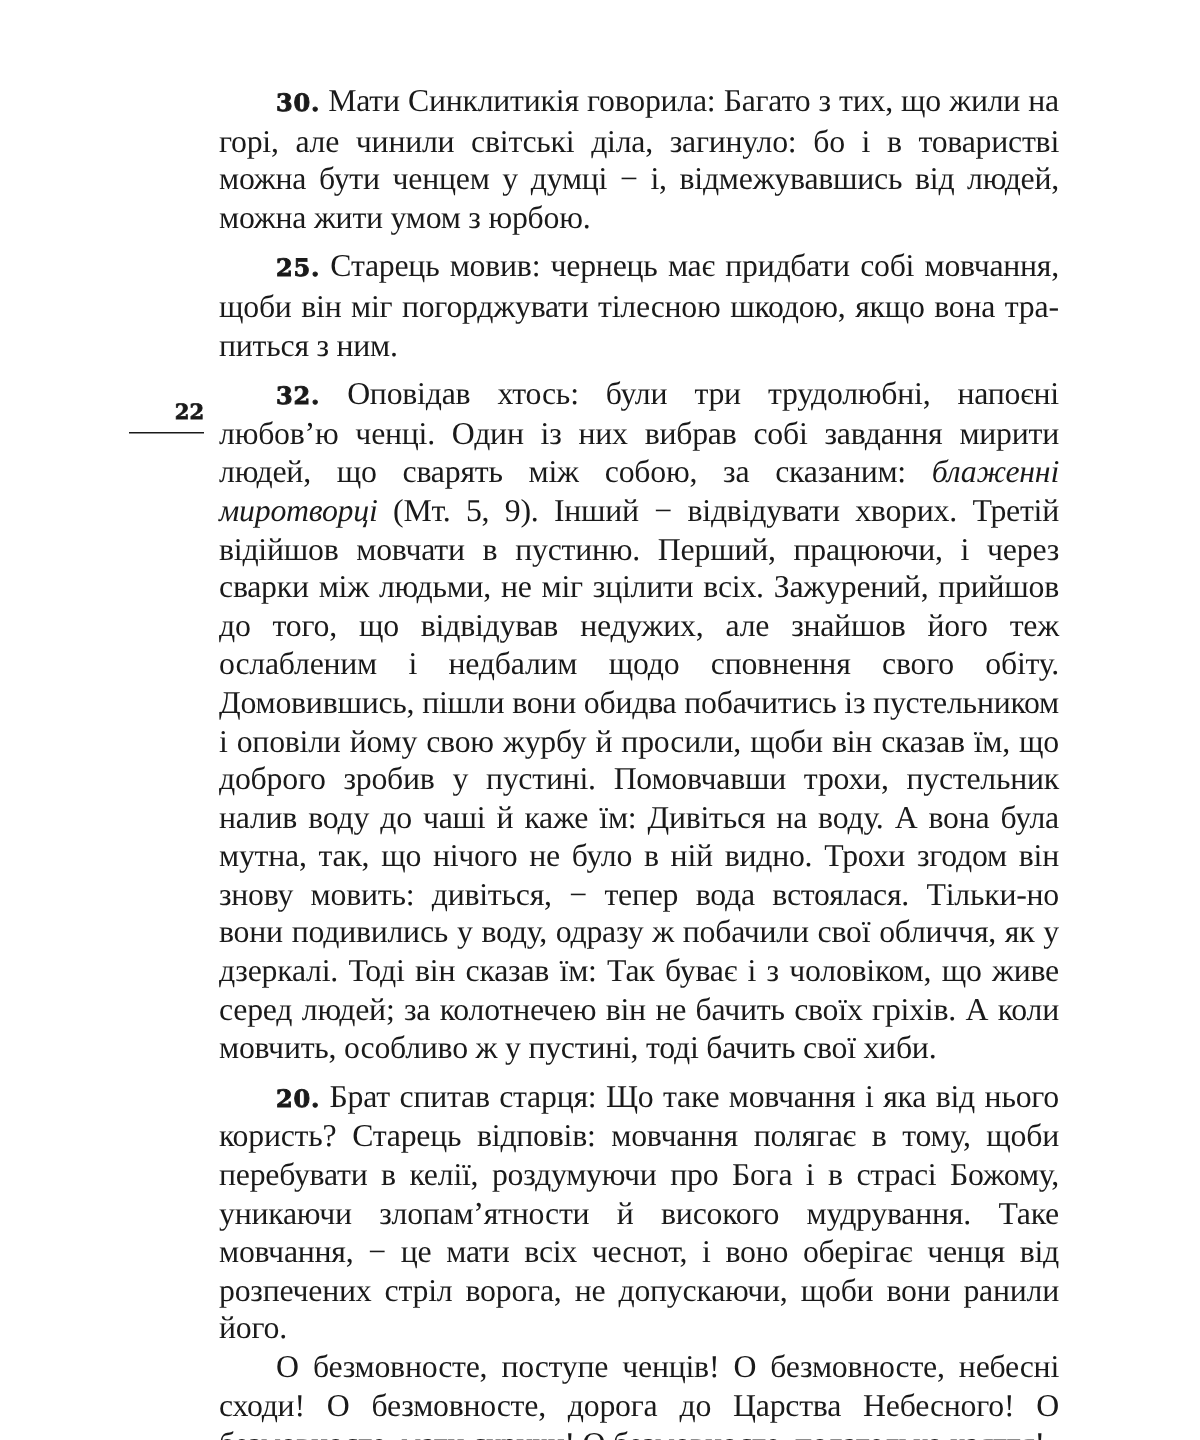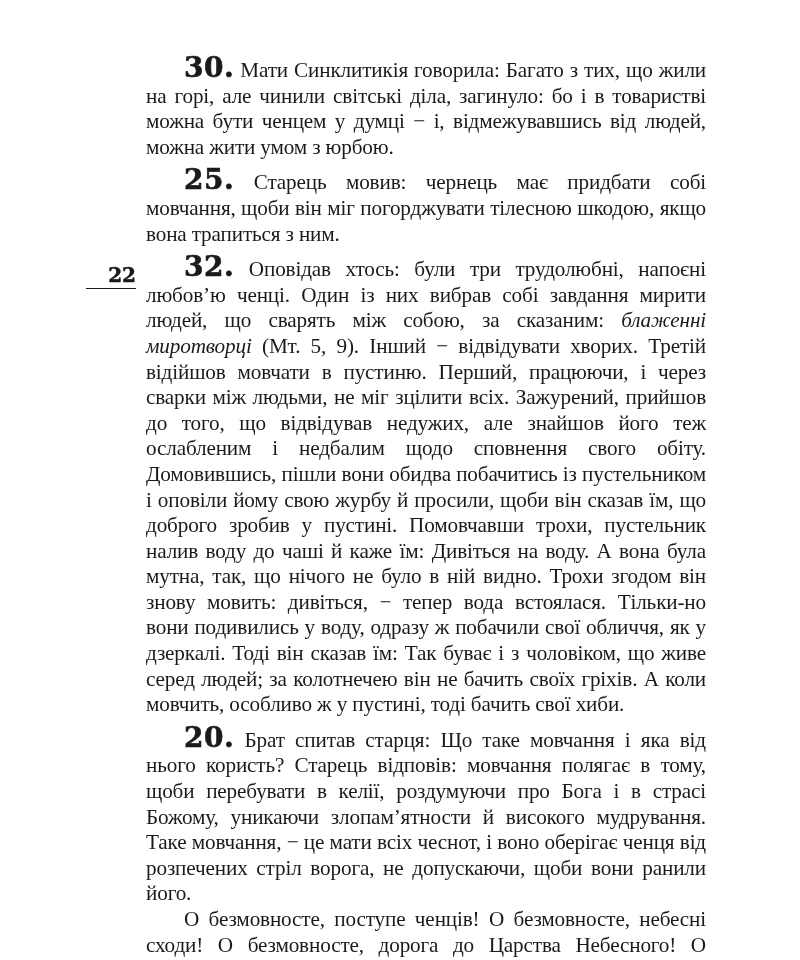--- a/index.html
+++ b/index.html
@@ -38,36 +38,36 @@
     }
     .para.indent {
       text-indent: 38px;
     }
     .para.gap {
       margin-top: 7px;
     }
     .num {
       font-family: "DejaVu Serif", serif;
       font-weight: 900;
-      font-size: 28px;
+      font-size: 16px;
       letter-spacing: 0.5px;
       -webkit-text-stroke: 0.6px #1a1a1a;
     }
     .it {
       font-style: italic;
     }
     .page-number {
       position: absolute;
       left: 86px;
       top: 266px;
       width: 50px;
       text-align: right;
       font-family: "DejaVu Serif", serif;
       font-weight: 900;
-      font-size: 20px;
+      font-size: 14px;
       line-height: 18px;
       -webkit-text-stroke: 0.5px #1a1a1a;
       color: #1a1a1a;
     }
     .page-rule {
       position: absolute;
       left: 86px;
       top: 288px;
       width: 50px;
       height: 0;

